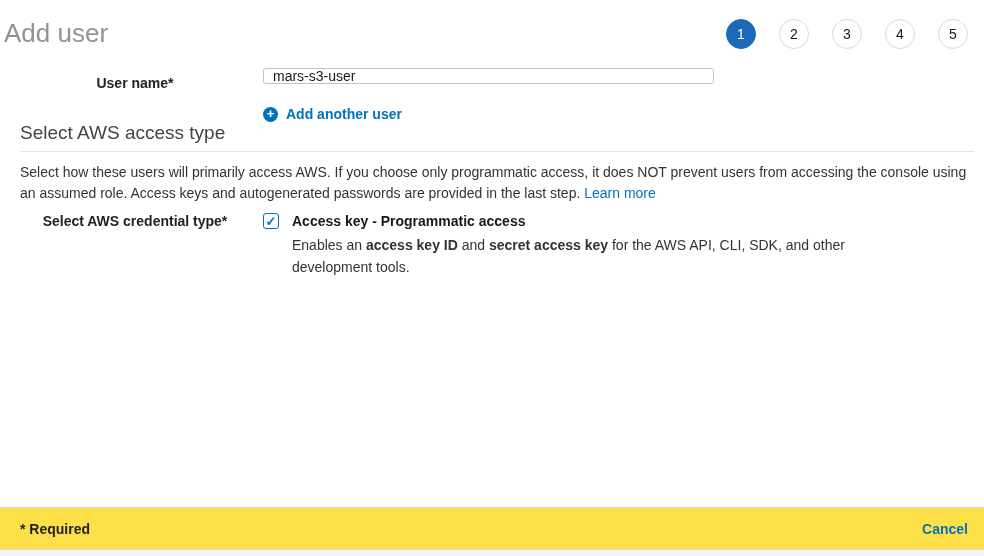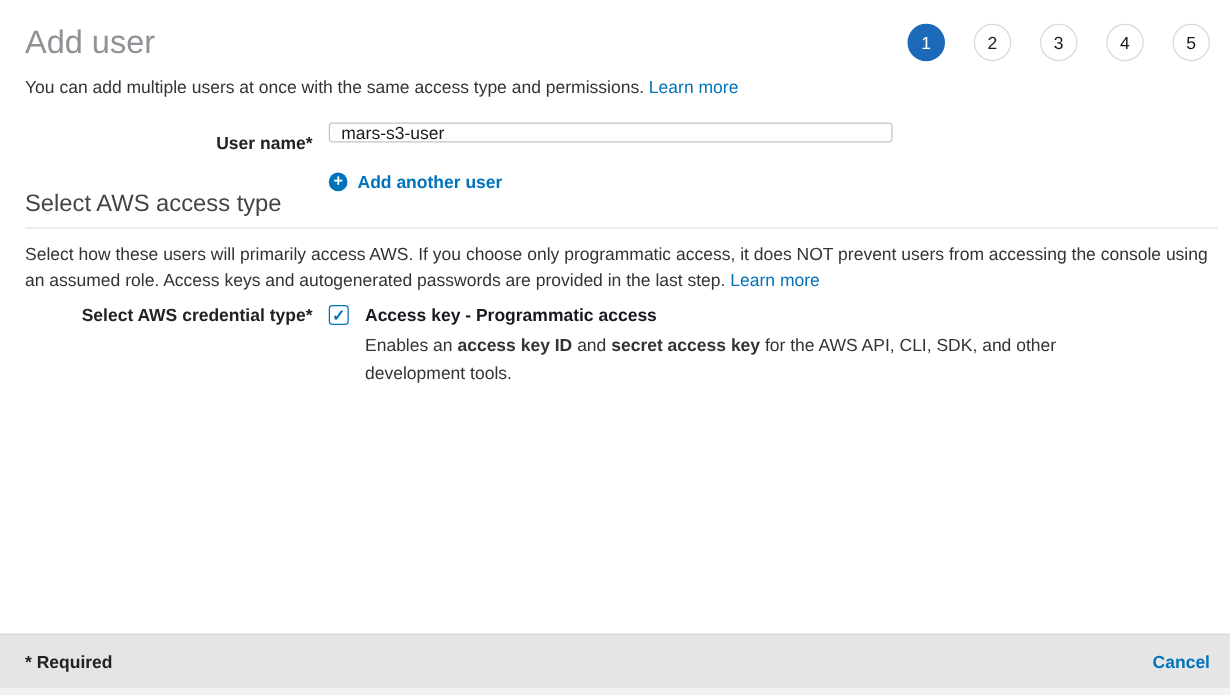--- a/index.html
+++ b/index.html
@@ -8,21 +8,21 @@
     font-family:"Liberation Sans", sans-serif;
     background:#ffffff;
     position:relative;
     overflow:hidden;
     color:#333;
   }
   .header {
     display:flex;
     justify-content:space-between;
     align-items:center;
-    padding:18px 16px 0 20px;
+    padding:18px 16px 0 4px;
     gap:16px;
   }
   .page-title {
     font-size:26px;
     font-weight:400;
     color:#8f9296;
   }
   .steps { display:flex; gap:23px; }
   .step {
     width:30px; height:30px;
@@ -55,21 +55,21 @@
     color:#333;
   }
   a.link {
     color:#0073bb;
     text-decoration:none;
     cursor:pointer;
   }
   .form-row { display:flex; margin-top:18px; }
   .form-label {
     width:230px;
-    text-align:right;
+    text-align:center;
     font-weight:bold;
     font-size:14px;
     color:#222;
     padding-top:8px;
     flex-shrink:0;
   }
   .form-field { margin-left:13px; }
   .text-input {
     width:451px; height:16px;
     border:1px solid #bfc6cb;
@@ -132,21 +132,21 @@
     font-size:14px;
     color:#333;
     line-height:22px;
     margin-top:4px;
     max-width:556px;
   }
   .footer {
     position:absolute;
     left:0; right:0; bottom:7px;
     height:42px;
-    background:#e5e5e5;
+    background:#fde047;
     border-top:1px solid #d5d5d5;
     display:flex;
     align-items:center;
     justify-content:space-between;
     padding:0 16px 0 20px;
   }
   .required-note { font-weight:bold; font-size:14px; color:#222; }
   .footer-actions { display:flex; align-items:center; gap:30px;flex-direction:column; }
   .cancel-link { font-weight:bold; font-size:14px; }
   .next-btn {
@@ -178,21 +178,20 @@
       <span class="step">2</span>
       <span class="step">3</span>
       <span class="step">4</span>
       <span class="step">5</span>
     </div>
 </div>
 
 <div class="content">
 
   <div class="section-1">
-    <p class="intro"><span>You can add multiple users at once with the same access type and permissions. </span><a class="link">Learn more</a></p>
 
     <div class="form-row">
       <label class="form-label">User name*</label>
       <div class="form-field">
         <input class="text-input" type="text" value="mars-s3-user" style="">
       </div>
     </div>
 
     <div class="add-user">
       <span class="plus-icon">+</span>

